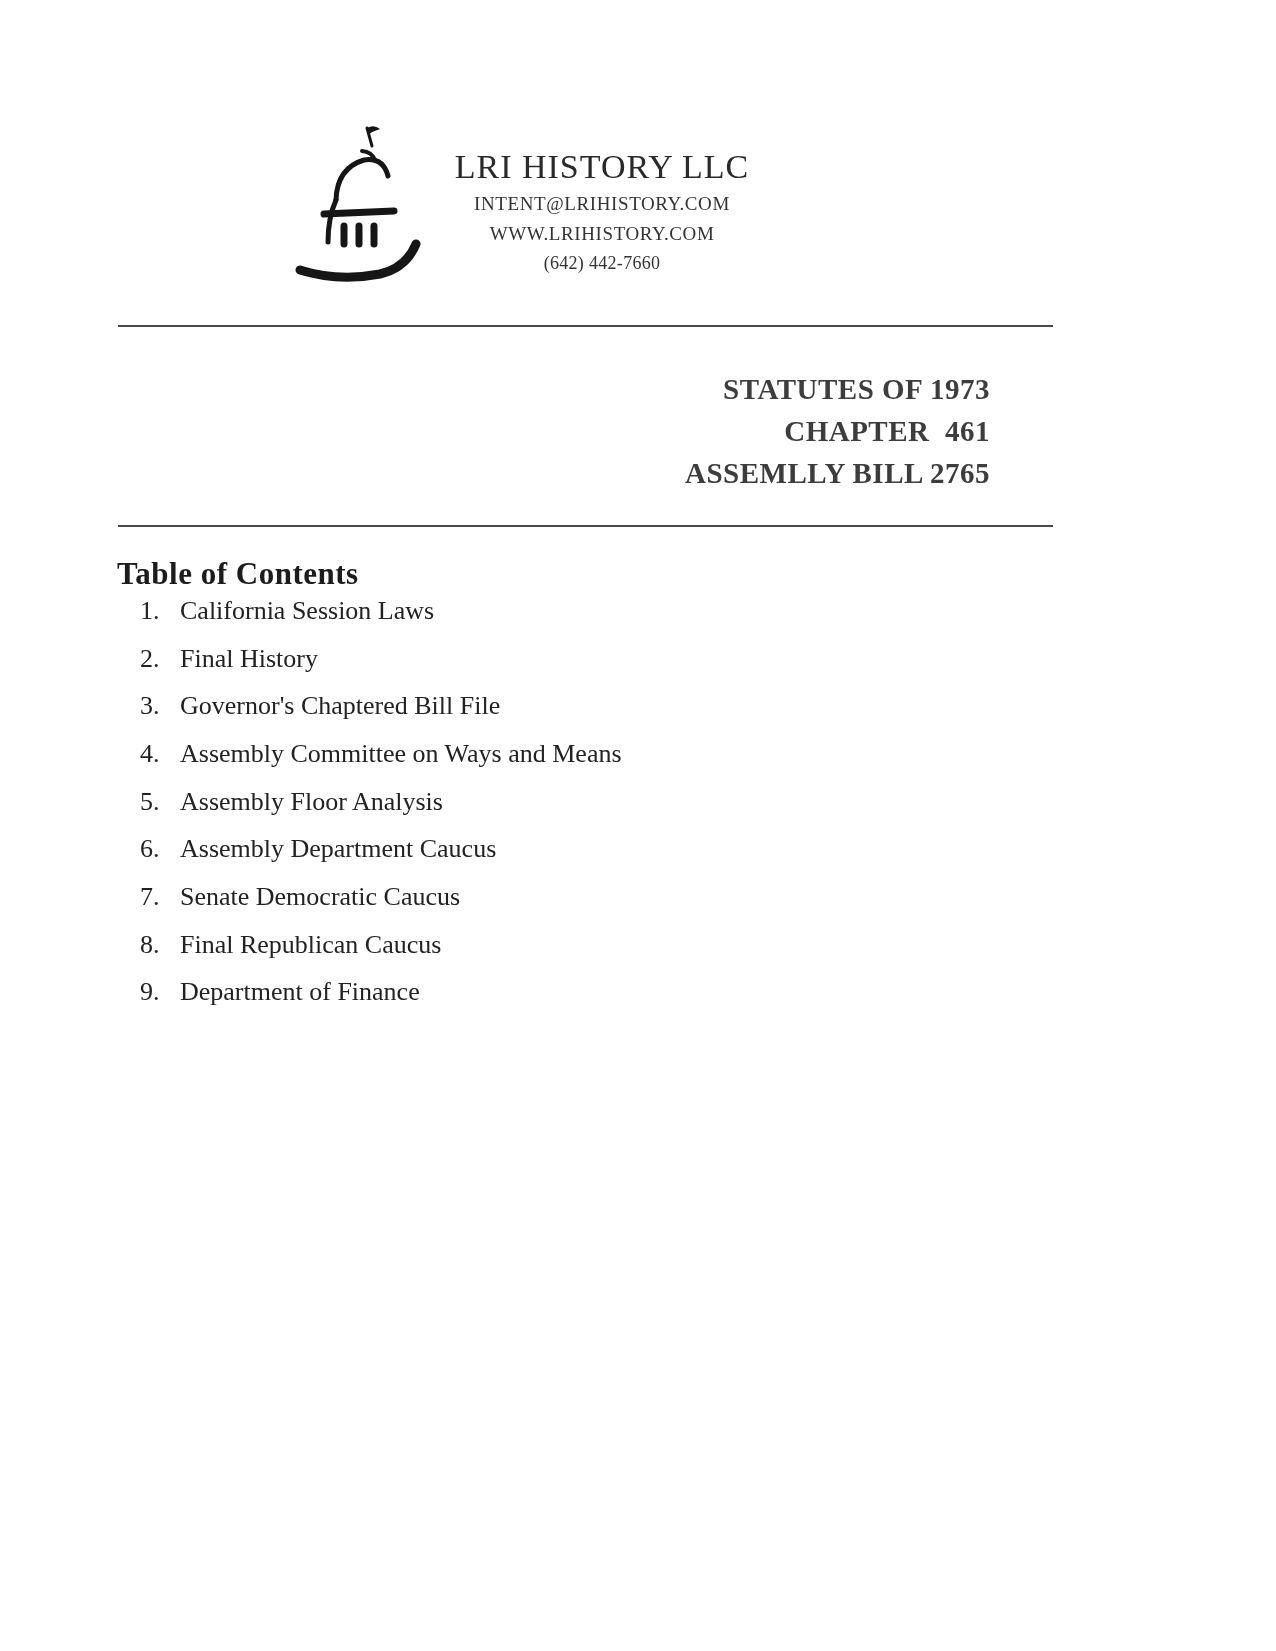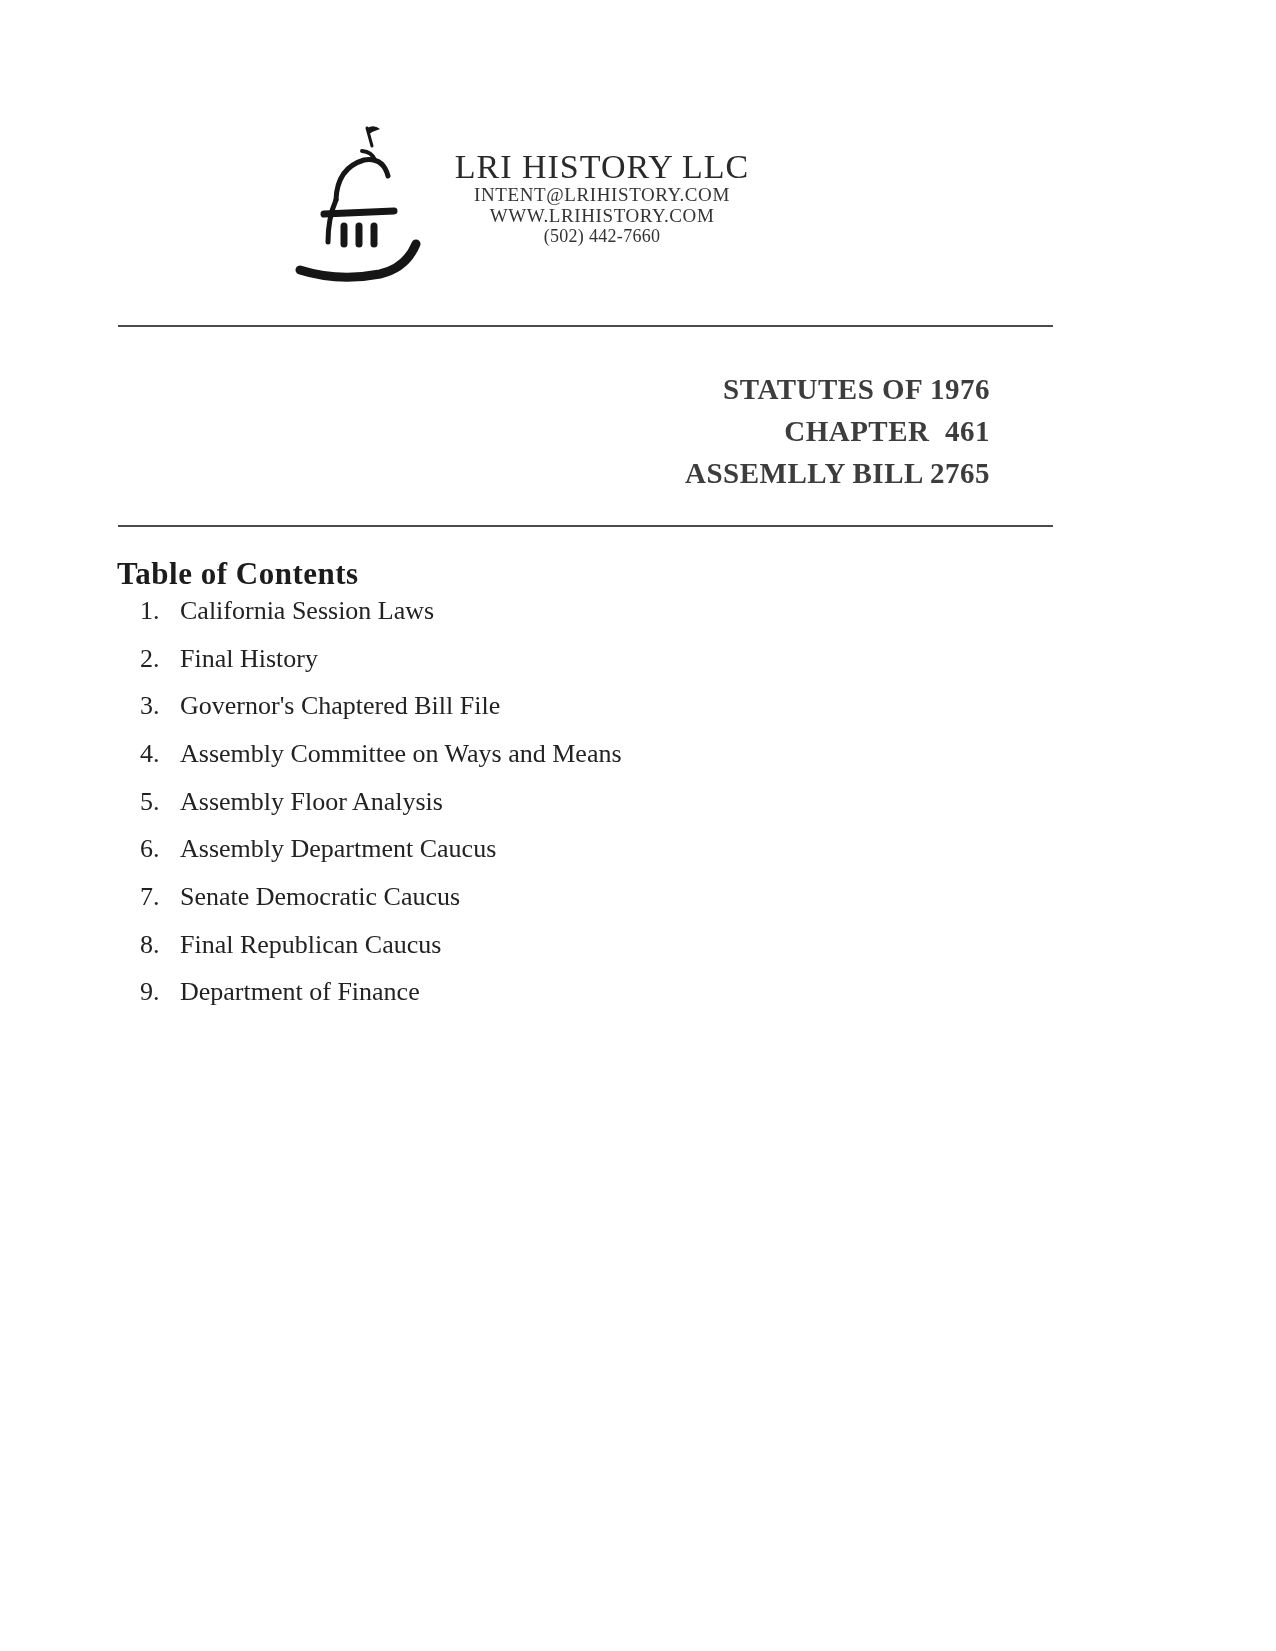--- a/index.html
+++ b/index.html
@@ -35,21 +35,21 @@
     .company-name {
       font-size: 34px;
       letter-spacing: 1px;
       color: #2a2a2a;
       line-height: 1.1;
     }
     .contact-line {
       font-size: 19px;
       color: #333333;
       letter-spacing: 0.6px;
-      margin-top: 0;
+      margin-top: 9px;
       line-height: 1.1;
     }
     .contact-line.phone {
       font-size: 18px;
       letter-spacing: 0.3px;
     }
 
     
     .rule {
       position: absolute;
@@ -135,27 +135,27 @@
       <path d="M86 108 L86 126" stroke-width="7"></path>
 
       <path d="M12 152 Q50 164 92 156 Q118 150 128 126" stroke-width="9"></path>
     </g>
   </svg>
 
   <div class="header-text">
     <div class="company-name">LRI HISTORY LLC</div>
     <div class="contact-line">INTENT@LRIHISTORY.COM</div>
     <div class="contact-line">WWW.LRIHISTORY.COM</div>
-    <div class="contact-line phone">(502) 442-7660</div>
+    <div class="contact-line phone">(642) 442-7660</div>
   </div>
 
   <div class="rule rule-1"></div>
 
   <div class="title-block">
-    <div class="title-line">STATUTES OF 1976</div>
+    <div class="title-line">STATUTES OF 1973</div>
     <div class="title-line">CHAPTER  461</div>
     <div class="title-line">ASSEMLLY BILL 2765</div>
   </div>
 
   <div class="rule rule-2"></div>
 
   <h1 class="toc-heading">Table of Contents</h1>
 
   <ol class="toc-list">
     <li>California Session Laws</li>

